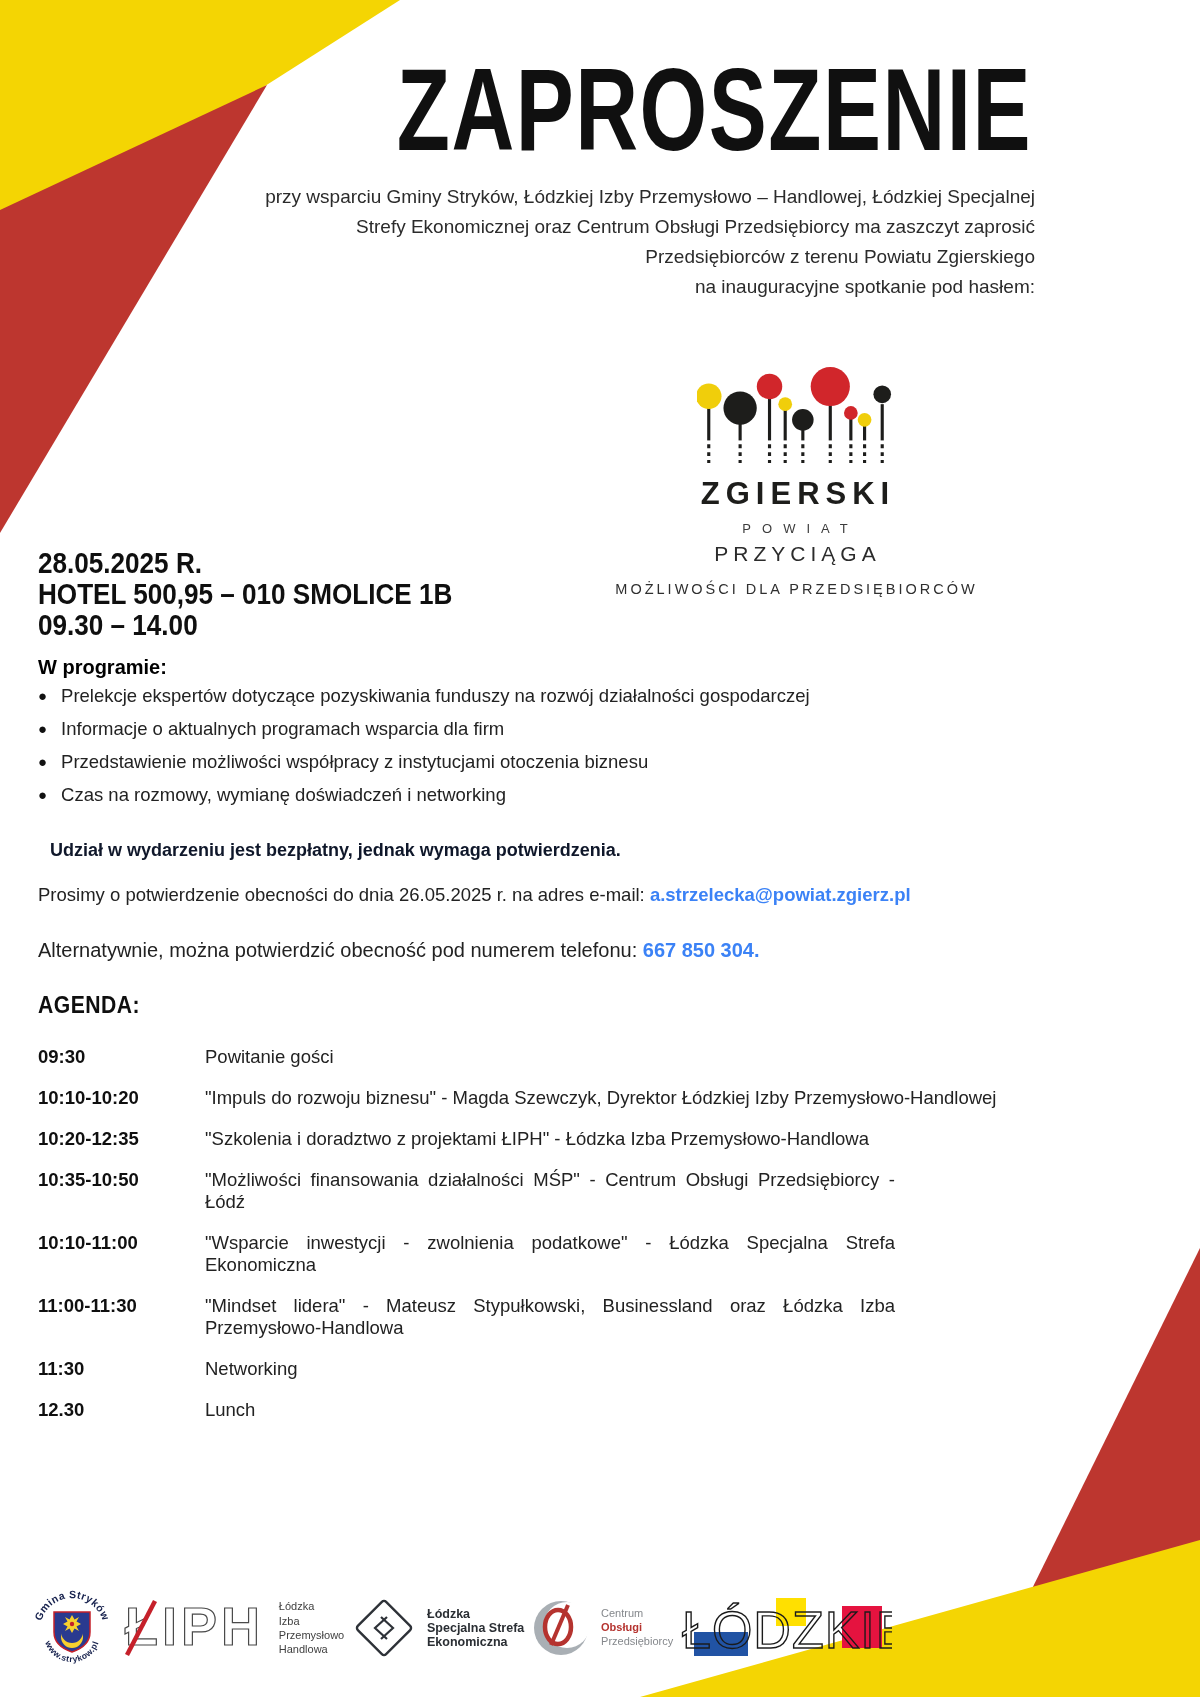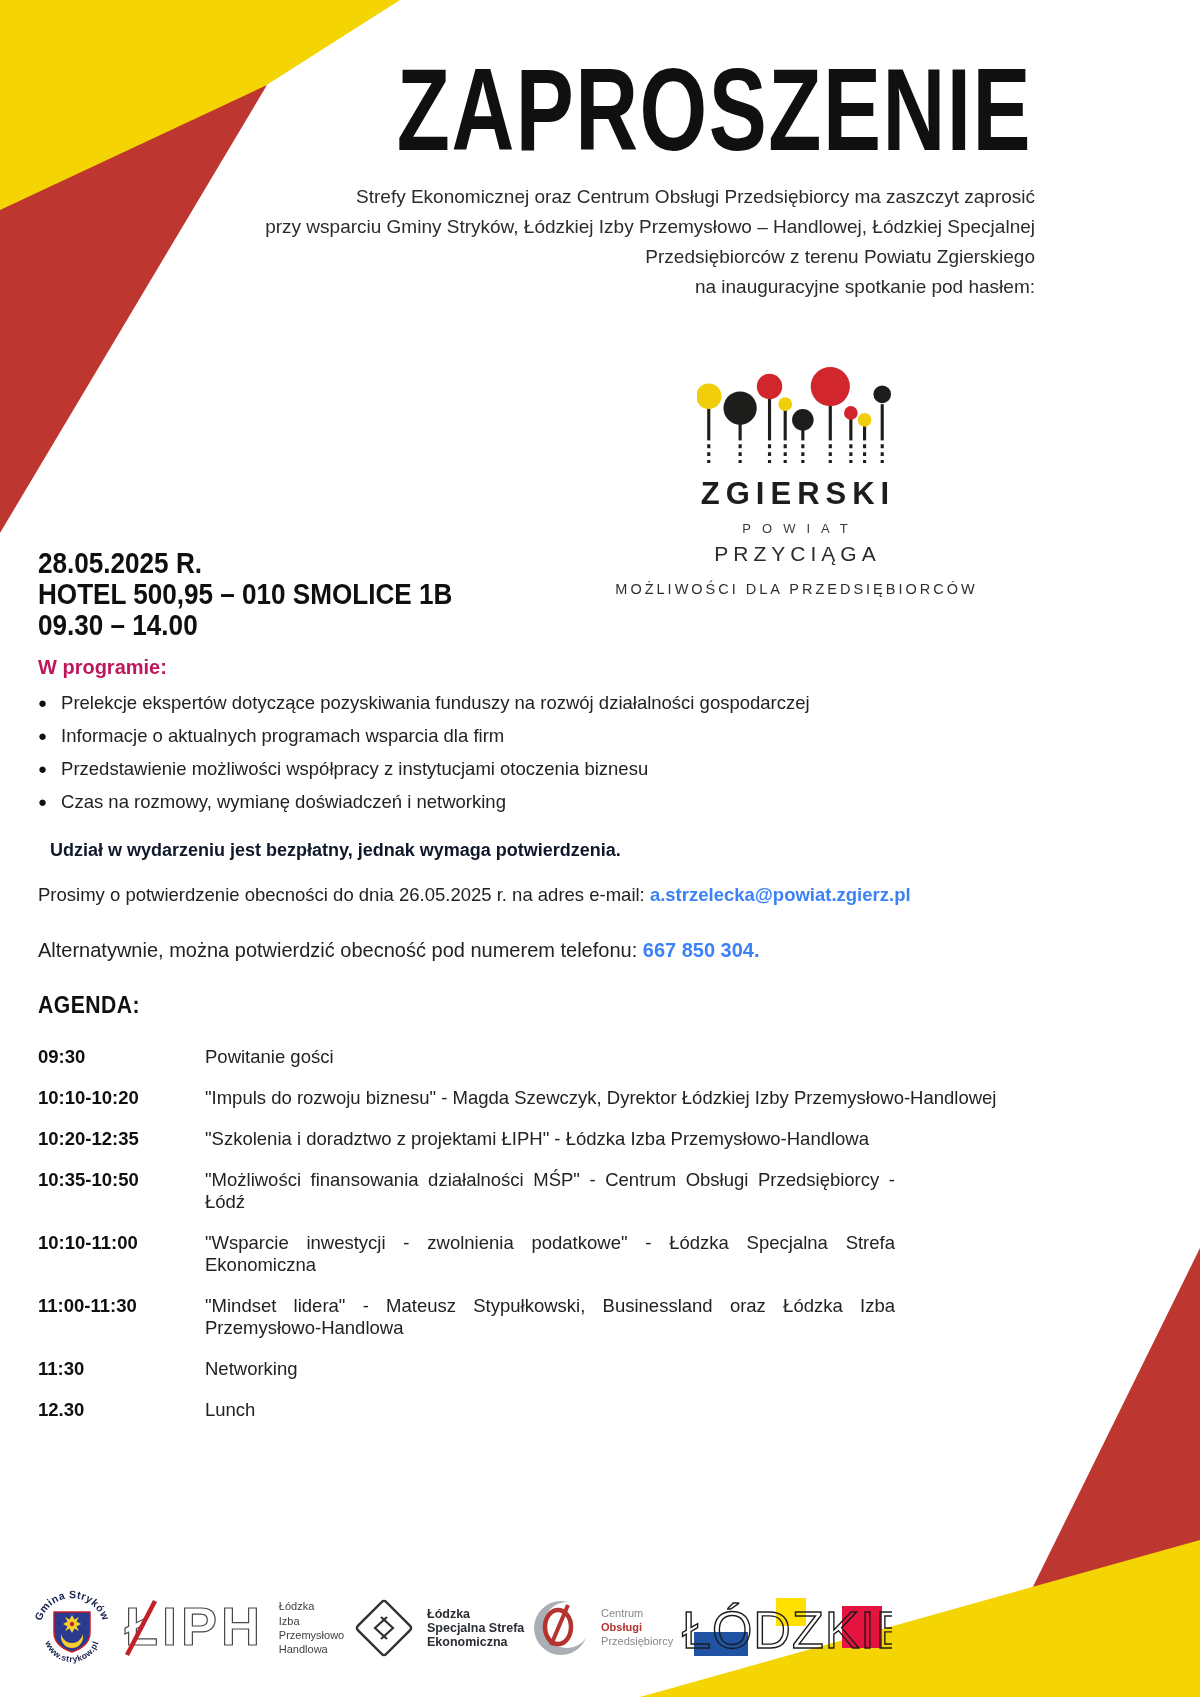--- a/index.html
+++ b/index.html
@@ -20,21 +20,21 @@
   .brand svg.pins{width:196px;height:112px;}
   .brand-name{font-size:31px;font-weight:600;letter-spacing:6px;padding-left:6px;color:#1d1d1b;margin-top:4px;}
   .brand-sub{font-size:13px;letter-spacing:11px;padding-left:11px;color:#3c3c3c;margin-top:9px;}
   .brand-tag{font-size:21px;font-weight:500;letter-spacing:5px;padding-left:5px;color:#2b2b2b;margin-top:6px;}
   .brand-slogan{font-size:14.5px;font-weight:500;letter-spacing:3px;padding-left:3px;color:#2f2f2f;margin-top:15px;white-space:nowrap;}
 
   .event{position:absolute;top:548px;left:38px;transform:scaleX(.9);transform-origin:top left;}
   .event-line{font-size:29px;line-height:31px;font-weight:700;color:#0f0f0f;white-space:nowrap;}
 
   .program{position:absolute;top:656px;left:38px;width:920px;}
-  .program-heading{font-size:20px;font-weight:700;color:#be185d;margin-bottom:13px;}
+  .program-heading{font-size:20px;font-weight:700;color:#000000;margin-bottom:6px;}
   .program-list{list-style:none;margin:0;padding:0;}
   .program-item{display:flex;gap:14px;margin-bottom:11px;font-size:18.5px;line-height:22px;color:#222;}
   .bullet{flex:none;font-size:15px;line-height:22px;color:#111;}
 
   .free-note{position:absolute;top:828px;left:38px;margin:12px;font-size:18px;font-weight:700;color:#0f172a;}
   .confirm{position:absolute;top:884px;left:38px;margin:0;font-size:18.5px;color:#222;white-space:nowrap;}
   .phone{position:absolute;top:939px;left:38px;margin:0;font-size:20px;color:#222;white-space:nowrap;}
   .seg-bold{font-weight:700;color:#3b82f6;}
 
   .agenda{position:absolute;top:992px;left:38px;width:1080px;}
@@ -64,22 +64,22 @@
     <polygon points="267,85 0,210 0,533" fill="#BD362F"></polygon>
     <polygon points="1200,1248 1023,1607 1200,1607" fill="#BD362F"></polygon>
     <polygon points="640,1697 1200,1540 1200,1697" fill="#F4D503"></polygon>
   </svg>
 
   <div class="content">
 
     <h1 class="title">ZAPROSZENIE</h1>
 
     <div class="intro">
+      <div class="intro-line">przy wsparciu Gminy Stryków, Łódzkiej Izby Przemysłowo – Handlowej, Łódzkiej Specjalnej</div>
       <div class="intro-line">Strefy Ekonomicznej oraz Centrum Obsługi Przedsiębiorcy ma zaszczyt zaprosić</div>
-      <div class="intro-line">przy wsparciu Gminy Stryków, Łódzkiej Izby Przemysłowo – Handlowej, Łódzkiej Specjalnej</div>
       <div class="intro-line">Przedsiębiorców z terenu Powiatu Zgierskiego</div>
       <div class="intro-line">na inauguracyjne spotkanie pod hasłem:</div>
     </div>
 
     <div class="brand">
       <svg class="pins" viewBox="0 0 200 112">
         <g stroke="#1D1D1B" stroke-width="3.2">
           <line x1="12" y1="50" x2="12" y2="85"></line>
             <line x1="12" y1="89" x2="12" y2="108" stroke-dasharray="4 4"></line>
           <line x1="44" y1="67" x2="44" y2="85"></line>

